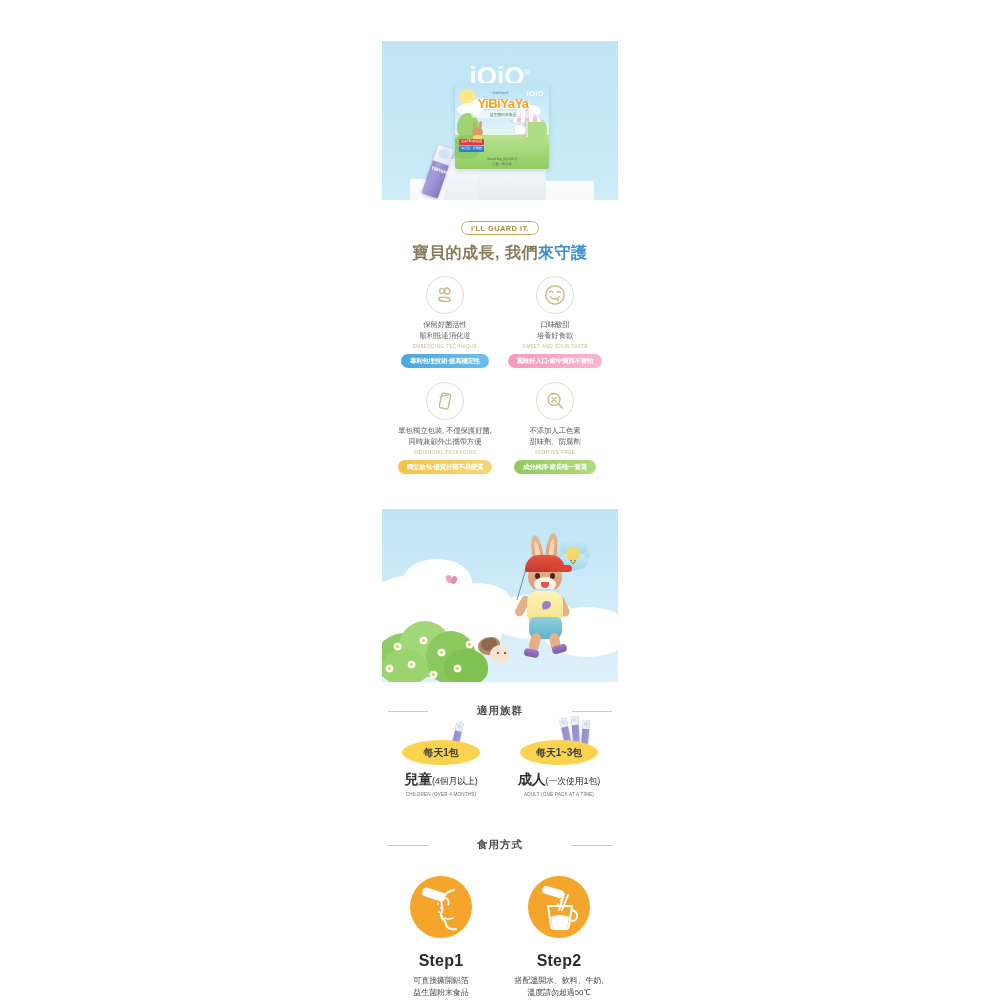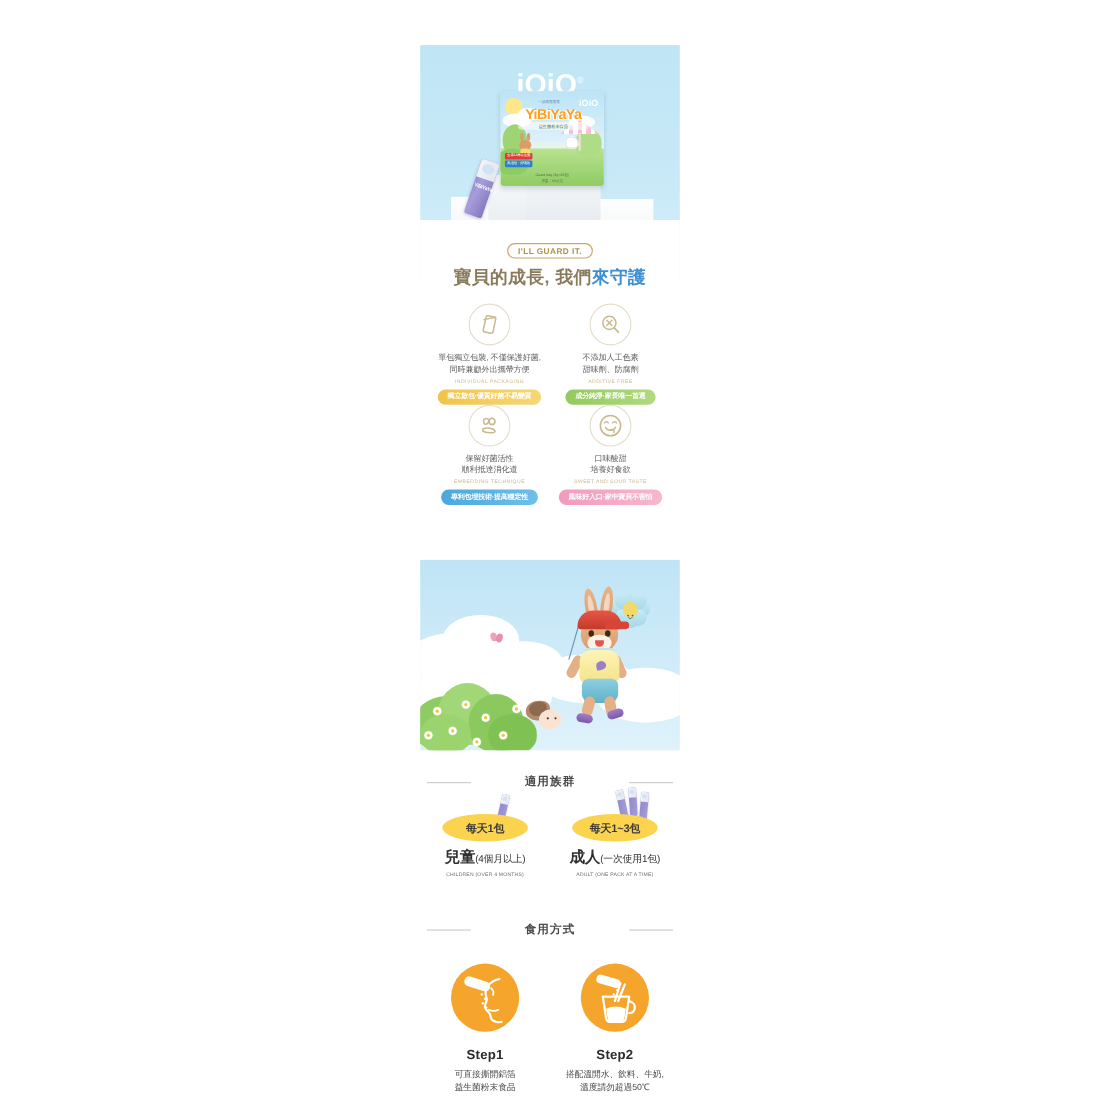--- a/index.html
+++ b/index.html
@@ -282,21 +282,21 @@
   .stick-mini .mcap { position:absolute; left:0; right:0; top:0; height:9px;
                       border-radius:1.5px 1.5px 0 0;
                       background: linear-gradient(100deg,#f3f5f9,#e3e7ef); }
   .stick-mini .mov { position:absolute; left:1.4px; top:1.6px; width:4px; height:4px;
                      border-radius:50%; background:#cfe3f5; }
 
   .steps-row { display:flex; margin-top:24px; }
   .step-col { width:50%; text-align:center; }
   .step-circle { width:62px; height:62px; margin:0 auto; border-radius:50%;
                  background:#f5a52b; position:relative; }
-  .step-name { margin-top:14px; font-size:12px; font-weight:bold; color:#2b2b2b;
+  .step-name { margin-top:14px; font-size:16px; font-weight:bold; color:#2b2b2b;
                letter-spacing:.2px; }
   .step-desc { margin-top:5px; font-size:8px; color:#4a4a4a; line-height:1.55;
                letter-spacing:-.1px; }
 </style>
 </head>
 <body>
 
 <div class="page">
 <div class="column">
 
@@ -355,55 +355,20 @@
     </div>
   </div>
 
   <div class="card">
     <div class="guard-badge">I'LL GUARD IT.</div>
     <div class="headline">
       <span>寶貝的成長, 我們</span><span class="hl-blue">來守護</span>
     </div>
 
     <div class="features">
-      <div class="feat-row feat-row-2">
-
-        <div class="feat">
-          <div class="feat-icon">
-            <svg width="22" height="22" viewBox="0 0 22 22">
-              <rect x="6.5" y="3.5" width="9" height="15" rx="1.6" fill="none" stroke="#c9b98f" stroke-width="1.4" transform="rotate(12 11 11)"></rect>
-              <path d="M6 6.6 L16.5 4.4" stroke="#c9b98f" stroke-width="1.3" stroke-linecap="round"></path>
-            </svg>
-          </div>
-          <div class="feat-txt">
-            <div>單包獨立包裝, 不僅保護好菌,</div>
-            <div>同時兼顧外出攜帶方便</div>
-          </div>
-          <div class="feat-en">INDIVIDUAL PACKAGING</div>
-          <div class="pill pill-gold">獨立散包·優質好菌不易變質</div>
-        </div>
-
-        <div class="feat">
-          <div class="feat-icon">
-            <svg width="22" height="22" viewBox="0 0 22 22">
-              <circle cx="10" cy="9.5" r="6" fill="none" stroke="#c9b98f" stroke-width="1.4"></circle>
-              <path d="M14.4 14 L18.2 18" stroke="#c9b98f" stroke-width="1.6" stroke-linecap="round"></path>
-              <path d="M7.6 7.1 L12.4 11.9 M12.4 7.1 L7.6 11.9" stroke="#c9b98f" stroke-width="1.3" stroke-linecap="round"></path>
-            </svg>
-          </div>
-          <div class="feat-txt">
-            <div>不添加人工色素</div>
-            <div>甜味劑、防腐劑</div>
-          </div>
-          <div class="feat-en">ADDITIVE FREE</div>
-          <div class="pill pill-green">成分純淨·家長唯一首選</div>
-        </div>
-
-      </div>
-
       <div class="feat-row">
 
         <div class="feat">
           <div class="feat-icon">
             <svg width="22" height="22" viewBox="0 0 22 22">
               <path d="M6 5 C10 3,12 7,9 9 C6 11,5 8,6 5Z" fill="none" stroke="#c9b98f" stroke-width="1.4"></path>
               <path d="M13 4 C17 5,17 10,13 10 C10 10,10 5,13 4Z" fill="none" stroke="#c9b98f" stroke-width="1.4"></path>
               <path d="M5 14 C10 12,16 14,16 16 C16 18,9 18,5 16Z" fill="none" stroke="#c9b98f" stroke-width="1.4"></path>
             </svg>
           </div>
@@ -424,20 +389,55 @@
               <path d="M7.5 13.5 C9.5 17,14.5 17,16.5 13.5" fill="none" stroke="#c9b98f" stroke-width="1.4" stroke-linecap="round"></path>
               <path d="M12.5 15.5 C15 15.5,16 17,15 18.2" fill="none" stroke="#c9b98f" stroke-width="1.3" stroke-linecap="round"></path>
             </svg>
           </div>
           <div class="feat-txt">
             <div>口味酸甜</div>
             <div>培養好食欲</div>
           </div>
           <div class="feat-en">SWEET AND SOUR TASTE</div>
           <div class="pill pill-pink">風味好入口·家中寶貝不害怕</div>
+        </div>
+
+      </div>
+
+      <div class="feat-row feat-row-2">
+
+        <div class="feat">
+          <div class="feat-icon">
+            <svg width="22" height="22" viewBox="0 0 22 22">
+              <rect x="6.5" y="3.5" width="9" height="15" rx="1.6" fill="none" stroke="#c9b98f" stroke-width="1.4" transform="rotate(12 11 11)"></rect>
+              <path d="M6 6.6 L16.5 4.4" stroke="#c9b98f" stroke-width="1.3" stroke-linecap="round"></path>
+            </svg>
+          </div>
+          <div class="feat-txt">
+            <div>單包獨立包裝, 不僅保護好菌,</div>
+            <div>同時兼顧外出攜帶方便</div>
+          </div>
+          <div class="feat-en">INDIVIDUAL PACKAGING</div>
+          <div class="pill pill-gold">獨立散包·優質好菌不易變質</div>
+        </div>
+
+        <div class="feat">
+          <div class="feat-icon">
+            <svg width="22" height="22" viewBox="0 0 22 22">
+              <circle cx="10" cy="9.5" r="6" fill="none" stroke="#c9b98f" stroke-width="1.4"></circle>
+              <path d="M14.4 14 L18.2 18" stroke="#c9b98f" stroke-width="1.6" stroke-linecap="round"></path>
+              <path d="M7.6 7.1 L12.4 11.9 M12.4 7.1 L7.6 11.9" stroke="#c9b98f" stroke-width="1.3" stroke-linecap="round"></path>
+            </svg>
+          </div>
+          <div class="feat-txt">
+            <div>不添加人工色素</div>
+            <div>甜味劑、防腐劑</div>
+          </div>
+          <div class="feat-en">ADDITIVE FREE</div>
+          <div class="pill pill-green">成分純淨·家長唯一首選</div>
         </div>
 
       </div>
     </div>
   </div>
 
   <div class="illus">
     <div class="cloud cl1"></div>
     <div class="cloud cl2"></div>
     <div class="cloud cl3"></div>

